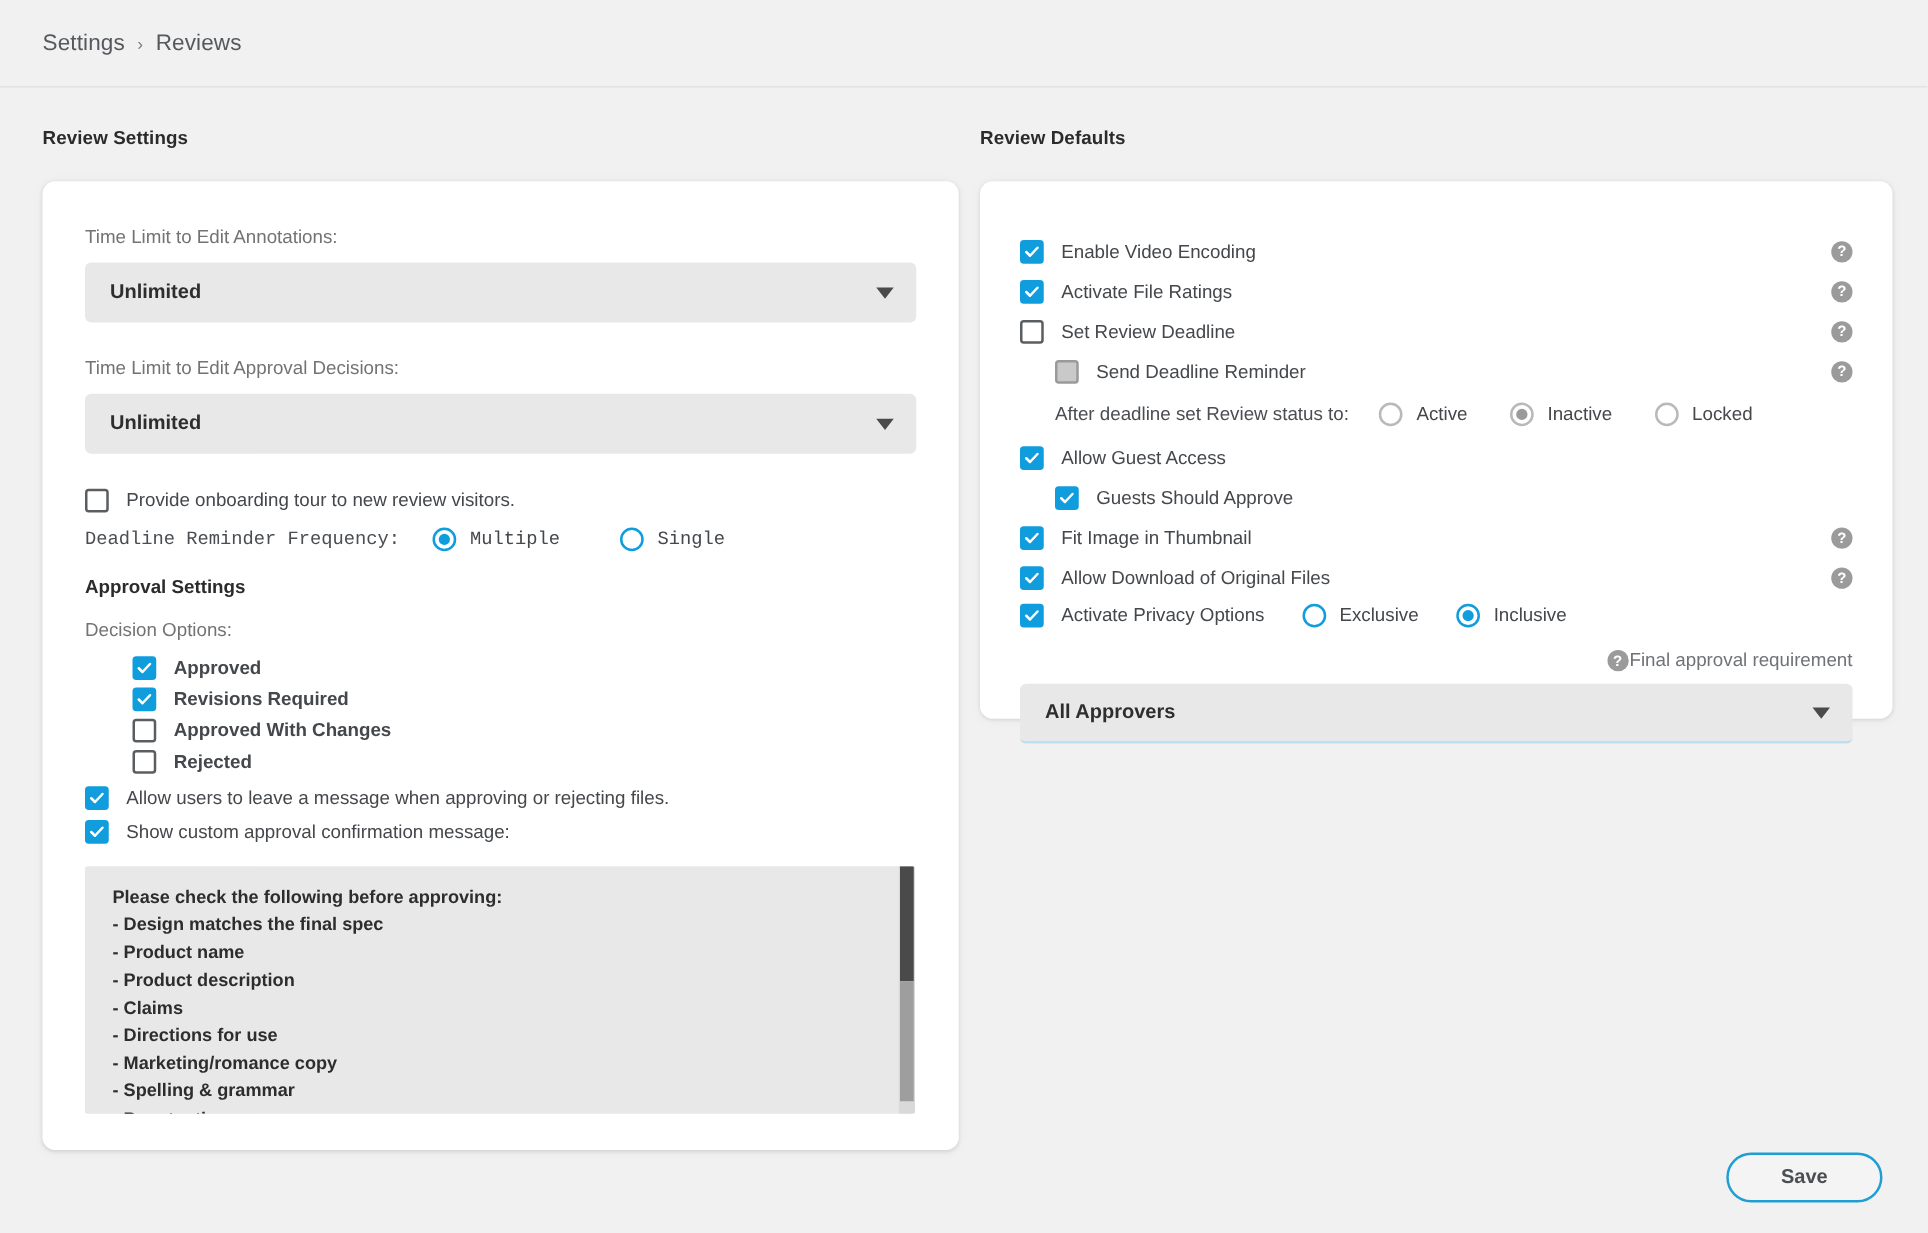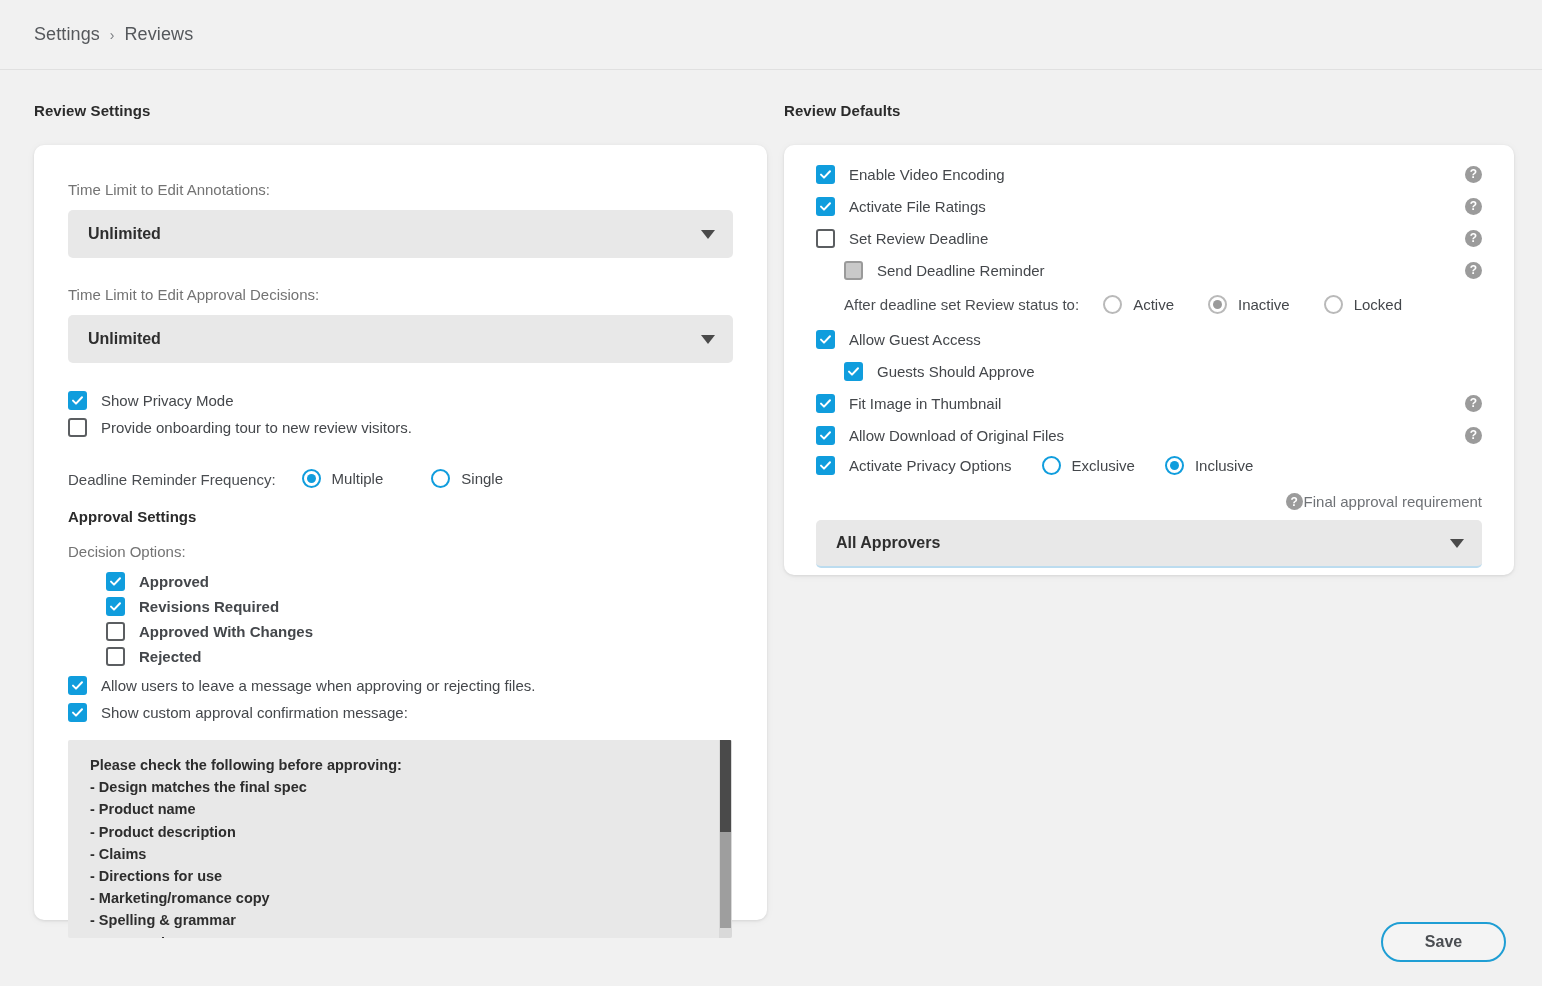--- a/index.html
+++ b/index.html
@@ -35,21 +35,21 @@
     font-size: 15px; font-weight: bold; color: #2b2b2b;
     margin: 0 0 26px 0; letter-spacing: .1px;
   }
 
   .card {
     background: #fff;
     border-radius: 10px;
     box-shadow: 0 1px 3px rgba(0,0,0,.10), 0 1px 10px rgba(0,0,0,.04);
   }
   #card-left  { width: 733px; padding: 36px 34px 36px 34px; height: 775px; }
-  #card-right { width: 730px; padding: 18px 32px 34px 32px; height: 430px; }
+  #card-right { width: 730px; padding: 45px 32px 34px 32px; height: 430px; }
 
   
   .fld-label { font-size: 15px; color: #737373; margin-bottom: 12px; }
 
   
   .select {
     position: relative;
     background: #e8e8e8;
     border-radius: 5px;
     height: 48px;
@@ -101,21 +101,21 @@
     background: #9b9b9b; color: #fff;
     font-size: 12px; font-weight: bold;
     display: inline-flex; align-items: center; justify-content: center;
     flex: 0 0 17px; cursor: pointer; line-height: 1;
   }
 
   
   .sub-title { font-size: 15px; font-weight: bold; color: #2b2b2b; margin: 20px 0 18px 0; }
   #decision-list { margin: 0 0 10px 38px; }
   #decision-list .cb-row { margin-bottom: 6px; font-weight: bold; }
-  #freq-row { display:flex; align-items:flex-end; margin: 32px 0 0 0; }
+  #freq-row { display:flex; align-items:center; margin: 12px 0 0 0; font-family: Liberation Mono, monospace; }
   #freq-row .lab { font-size:15px; color:#4a4d51; margin-right: 26px; }
   #freq-row .rd-row { margin-right: 48px; }
 
   .textarea-wrap {
     position: relative; margin-top: 18px;
     width: 664px; height: 198px;
     background: #e8e8e8; border-radius: 2px;
     overflow: hidden;
   }
   .textarea-inner {
@@ -189,28 +189,20 @@
         <span class="val">Unlimited</span>
         <span class="caret"></span>
       </div>
 
       <div class="fld-label">Time Limit to Edit Approval Decisions:</div>
       <div class="select">
         <span class="val">Unlimited</span>
         <span class="caret"></span>
       </div>
 
-      <div class="cb-row">
-        <span class="cb on">
-          <svg width="13" height="13" viewBox="0 0 13 13">
-              <path d="M2 6.6 L5 9.6 L11 3.2" stroke="#fff" stroke-width="2" fill="none" stroke-linecap="round" stroke-linejoin="round"></path>
-            </svg>
-        </span>
-        <span class="cb-label">Show Privacy Mode</span>
-      </div>
 
       <div class="cb-row">
         <span class="cb off"></span>
         <span class="cb-label">Provide onboarding tour to new review visitors.</span>
       </div>
 
       <div id="freq-row">
         <span class="lab">Deadline Reminder Frequency:</span>
         <span class="rd-row">
           <span class="rd blue on"></span>

